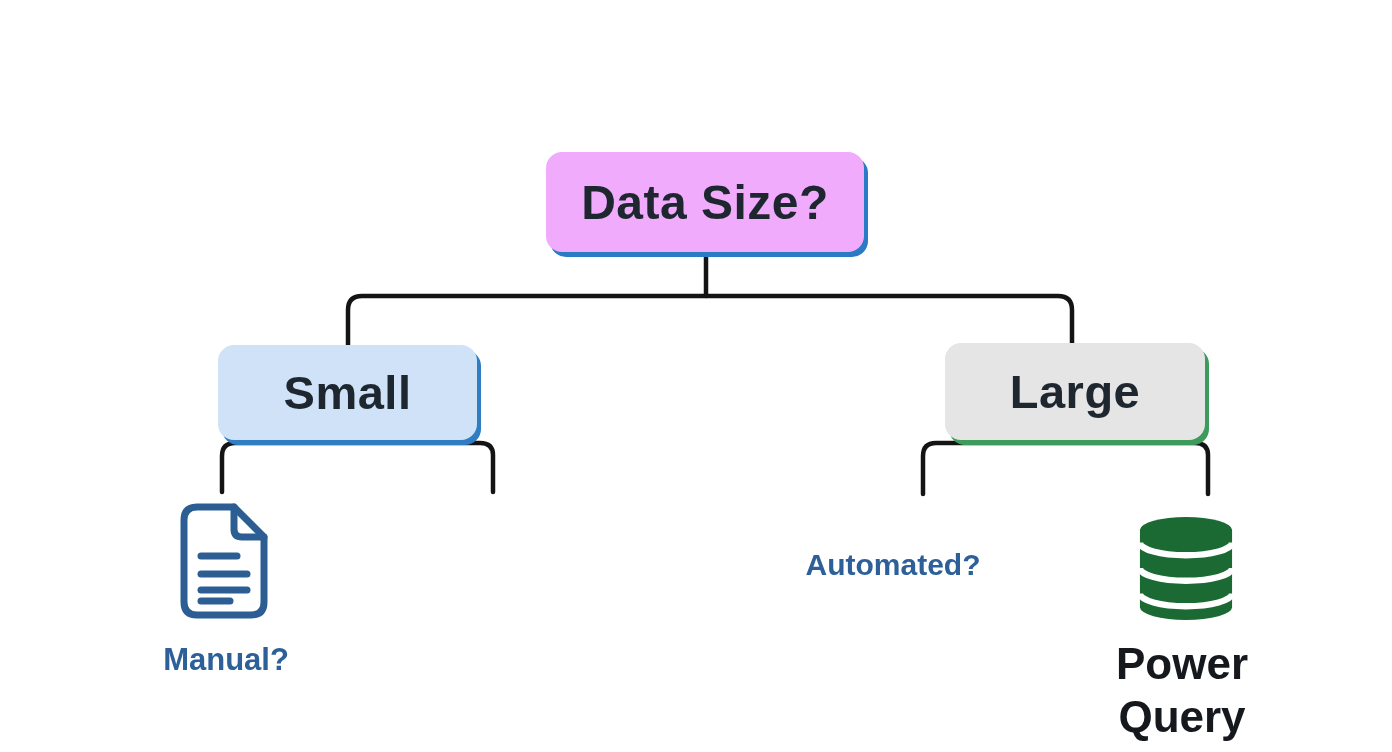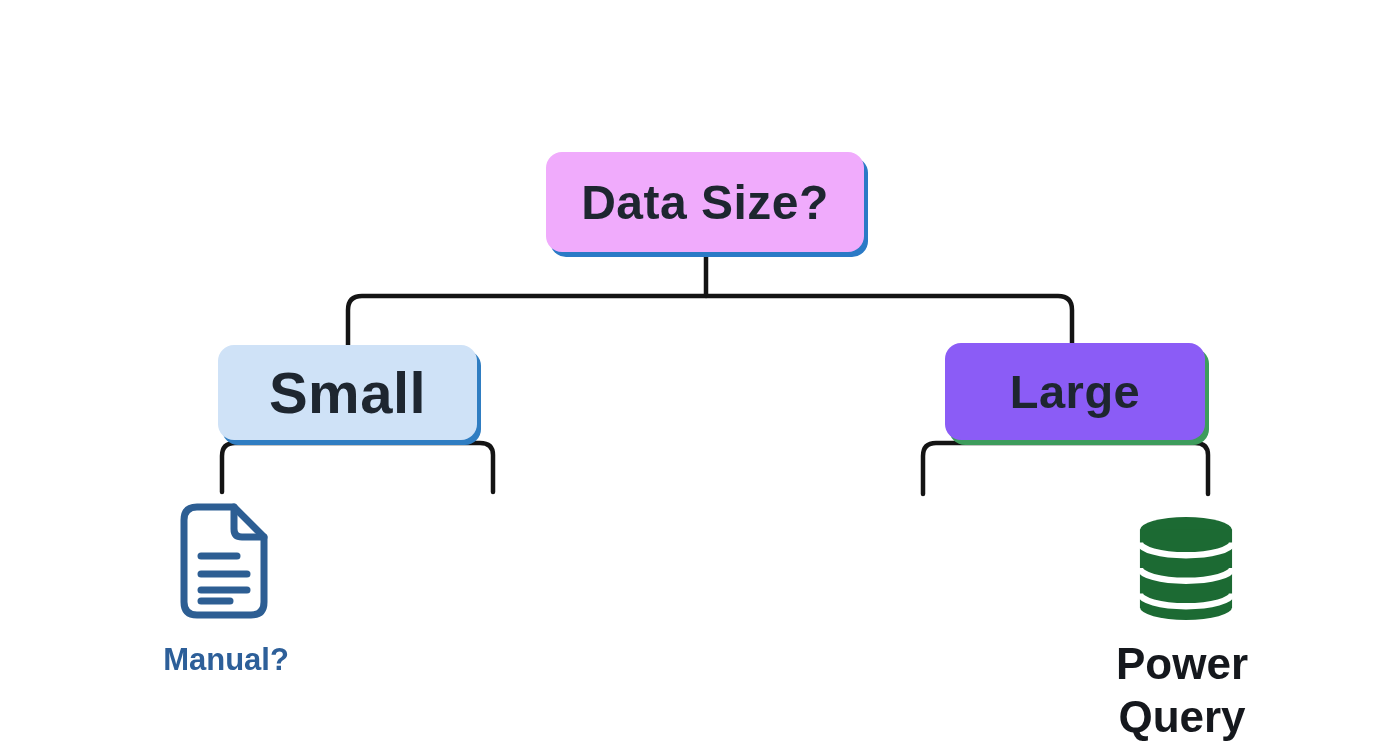--- a/index.html
+++ b/index.html
@@ -41,26 +41,26 @@
     width: 318px; height: 100px;
     background: #f0abfc;
     box-shadow: 4px 5px 0 0 #2b7ac6;
     font-size: 48px;
   }
   .node-small {
     left: 218px; top: 345px;
     width: 259px; height: 95px;
     background: #cfe2f7;
     box-shadow: 4px 5px 0 0 #2f7dc2;
-    font-size: 58px;
+    font-size: 47px;
   }
   .node-large {
     left: 945px; top: 343px;
     width: 260px; height: 97px;
-    background: #8b5cf6;
+    background: #e5e5e5;
     box-shadow: 4px 5px 0 0 #3d9c5c;
     font-size: 47px;
   }
   .leaf-icon {
     position: absolute;
     z-index: 2;
   }
   .doc-icon-wrap { left: 171px; top: 502px; width: 106px; height: 118px; }
   .db-icon-wrap  { left: 1137px; top: 516px; width: 98px; height: 106px; }
   .leaf-text {
@@ -134,20 +134,21 @@
         <path d="M 27 54 H 63"></path>
         <path d="M 27 72 H 73"></path>
         <path d="M 27 88 H 73"></path>
         <path d="M 27 103 H 56" transform="translate(0,-4)"></path>
       </g>
     </svg>
   </div>
   <div class="leaf-text icon-label-blue t-manual">Manual?</div>
 
 
+  <div class="leaf-text question t-auto-q">Automated?</div>
 
   <div class="leaf-icon db-icon-wrap">
     <svg viewBox="0 0 100 108" width="98" height="106" xmlns="http://www.w3.org/2000/svg">
       <g fill="#1c6a33">
         <ellipse cx="50" cy="14" rx="47" ry="13"></ellipse>
         <path d="M 3 14 L 3 93 A 47 13 0 0 0 97 93 L 97 14 Z"></path>
       </g>
       <g stroke="#ffffff" stroke-width="6.5" fill="none">
         <path d="M 3 27 A 47 13 0 0 0 97 27"></path>
         <path d="M 3 53 A 47 13 0 0 0 97 53"></path>

